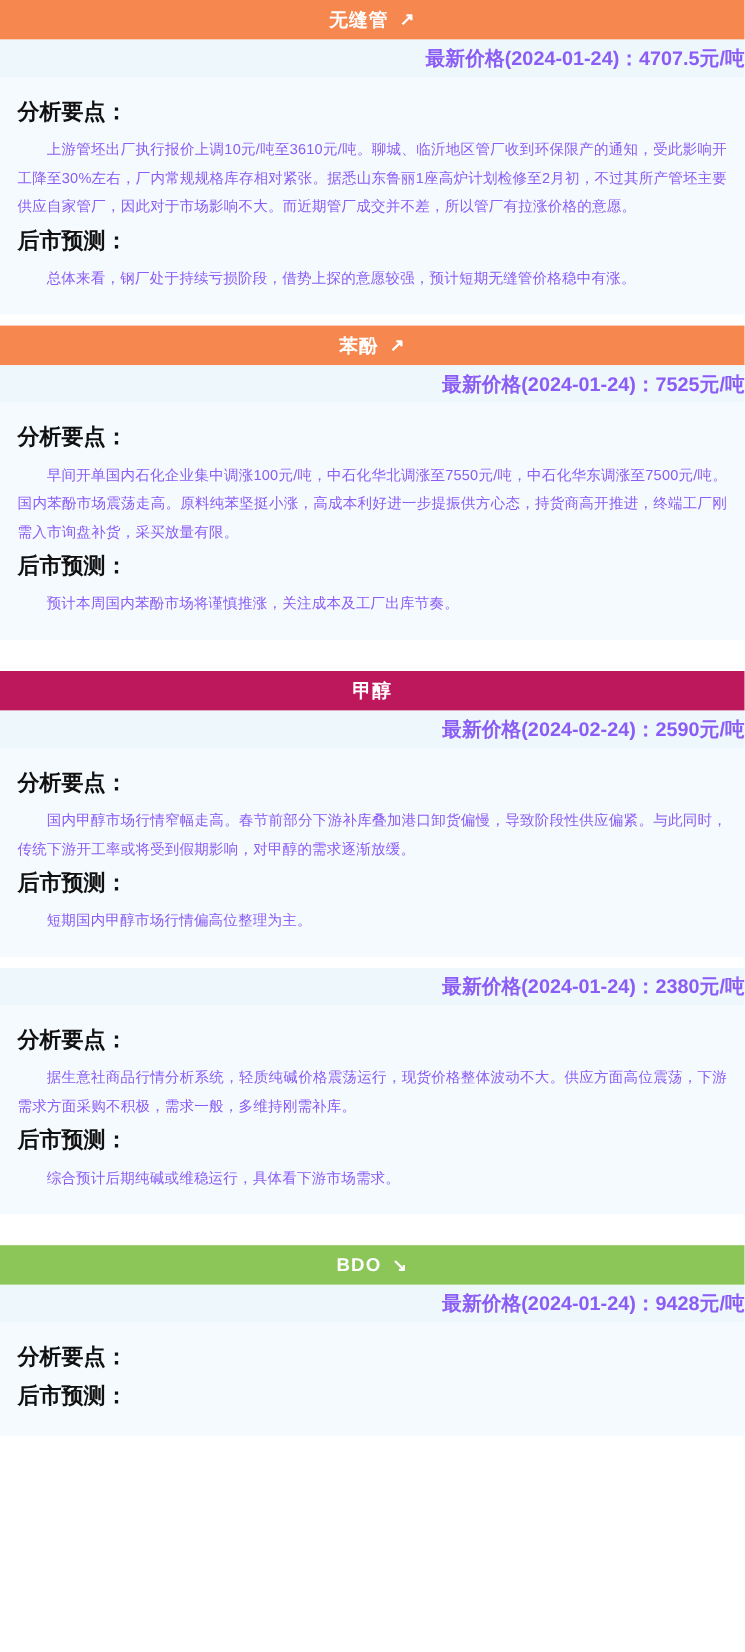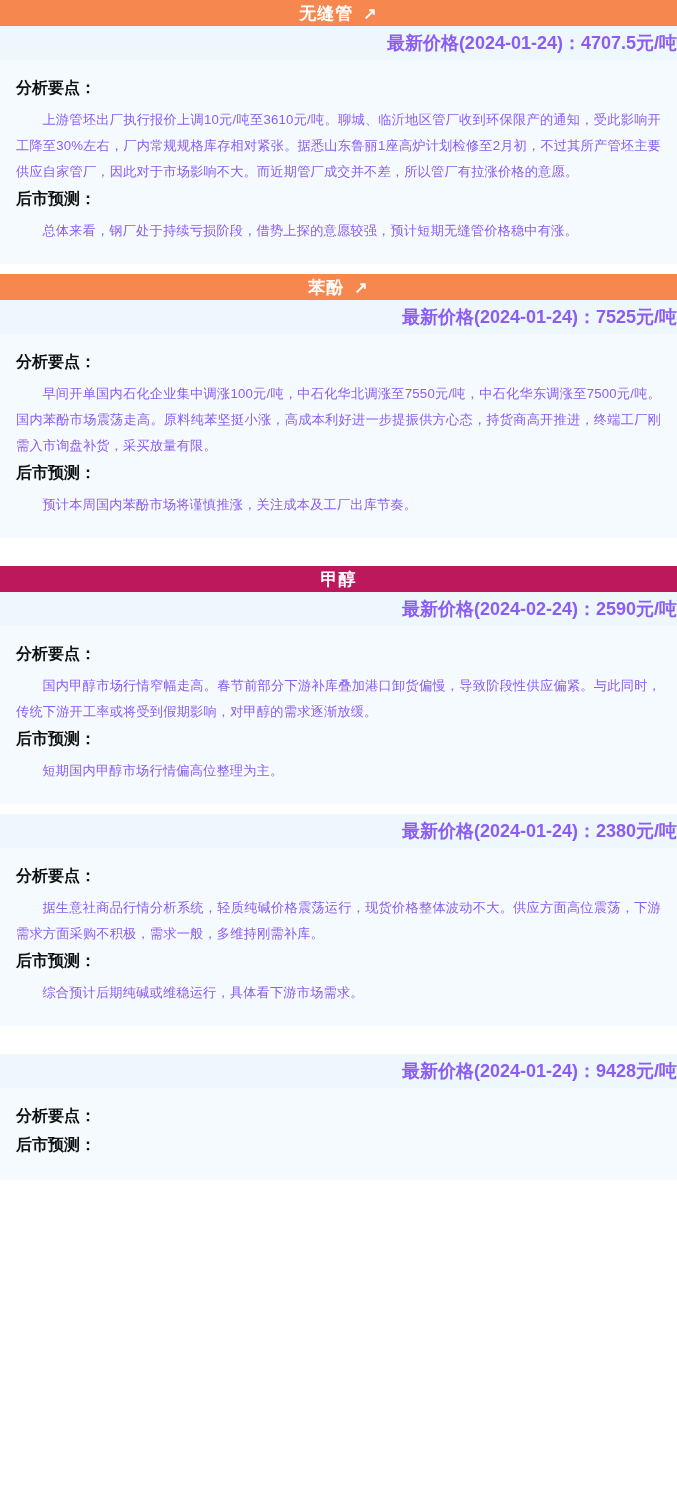--- a/index.html
+++ b/index.html
@@ -24,21 +24,21 @@
     margin: 0 0 0 0;
   }
   .block-gap {
     height: 28px;
     width: 677px;
     background: #ffffff;
   }
   .block-gap.small { height: 10px; }
 
   .hdr {
-    height: 26px;
+    height: 36px;
     display: flex;
     align-items: center;
     justify-content: center;
     color: #ffffff;
     font-weight: bold;
     font-size: 17px;
     letter-spacing: 1px;
   }
   .hdr .title-text { display: inline-block; }
   .hdr .arrow {
@@ -61,21 +61,21 @@
     font-weight: bold;
     color: #8b5cf6;
   }
 
   .body-wrap {
     background: #f4fafd;
     padding: 14px 16px 16px 16px;
   }
   .sec-title {
     font-weight: bold;
-    font-size: 16px;
+    font-size: 20px;
     color: #111;
     margin: 4px 0 8px 0;
   }
   .sec-para {
     font-size: 13.2px;
     line-height: 26px;
     color: #8b5cf6;
     text-indent: 2em;
     text-align: justify;
     margin: 0 0 4px 0;
@@ -149,20 +149,24 @@
       <div class="sec-title">分析要点：</div>
       <p class="sec-para">据生意社商品行情分析系统，轻质纯碱价格震荡运行，现货价格整体波动不大。供应方面高位震荡，下游需求方面采购不积极，需求一般，多维持刚需补库。</p>
       <div class="sec-title second">后市预测：</div>
       <p class="sec-para">综合预计后期纯碱或维稳运行，具体看下游市场需求。</p>
     </div>
   </div>
 
   <div class="block-gap"></div>
 
   <div class="block">
+    <div class="hdr green">
+      <span class="title-text">BDO</span>
+      <span class="arrow">↘</span>
+    </div>
     <div class="price-bar">
       <span>最新价格(2024-01-24)：9428元/吨</span>
     </div>
     <div class="body-wrap">
       <div class="sec-title">分析要点：</div>
       <div class="sec-title second">后市预测：</div>
     </div>
   </div>
 
 </div>

